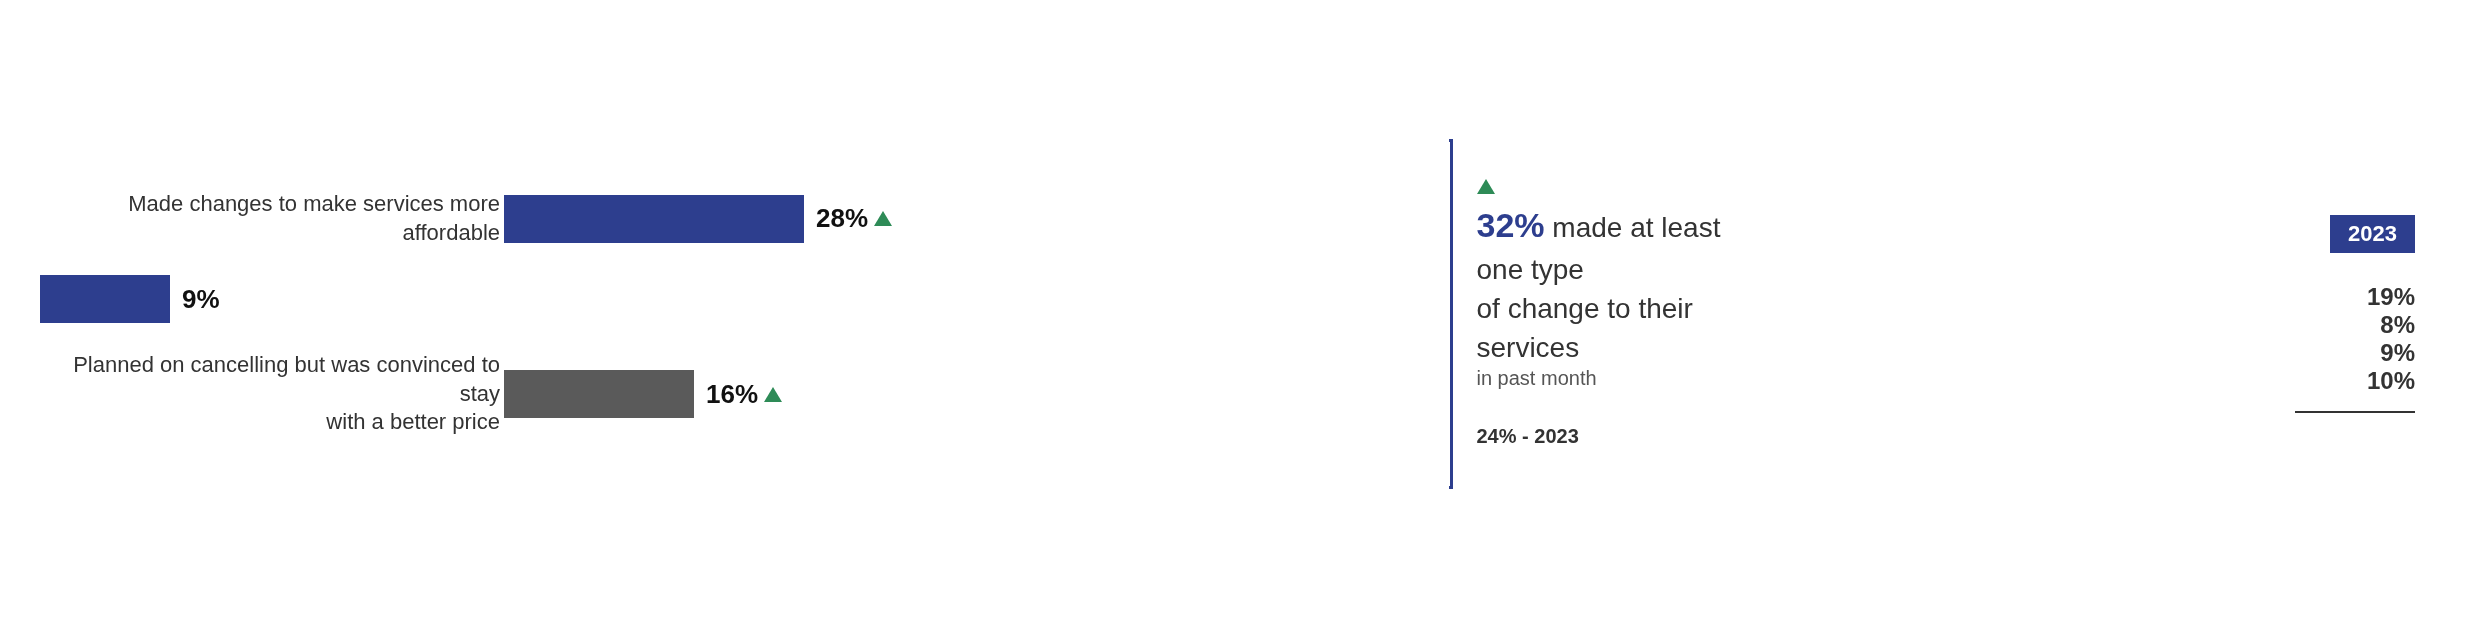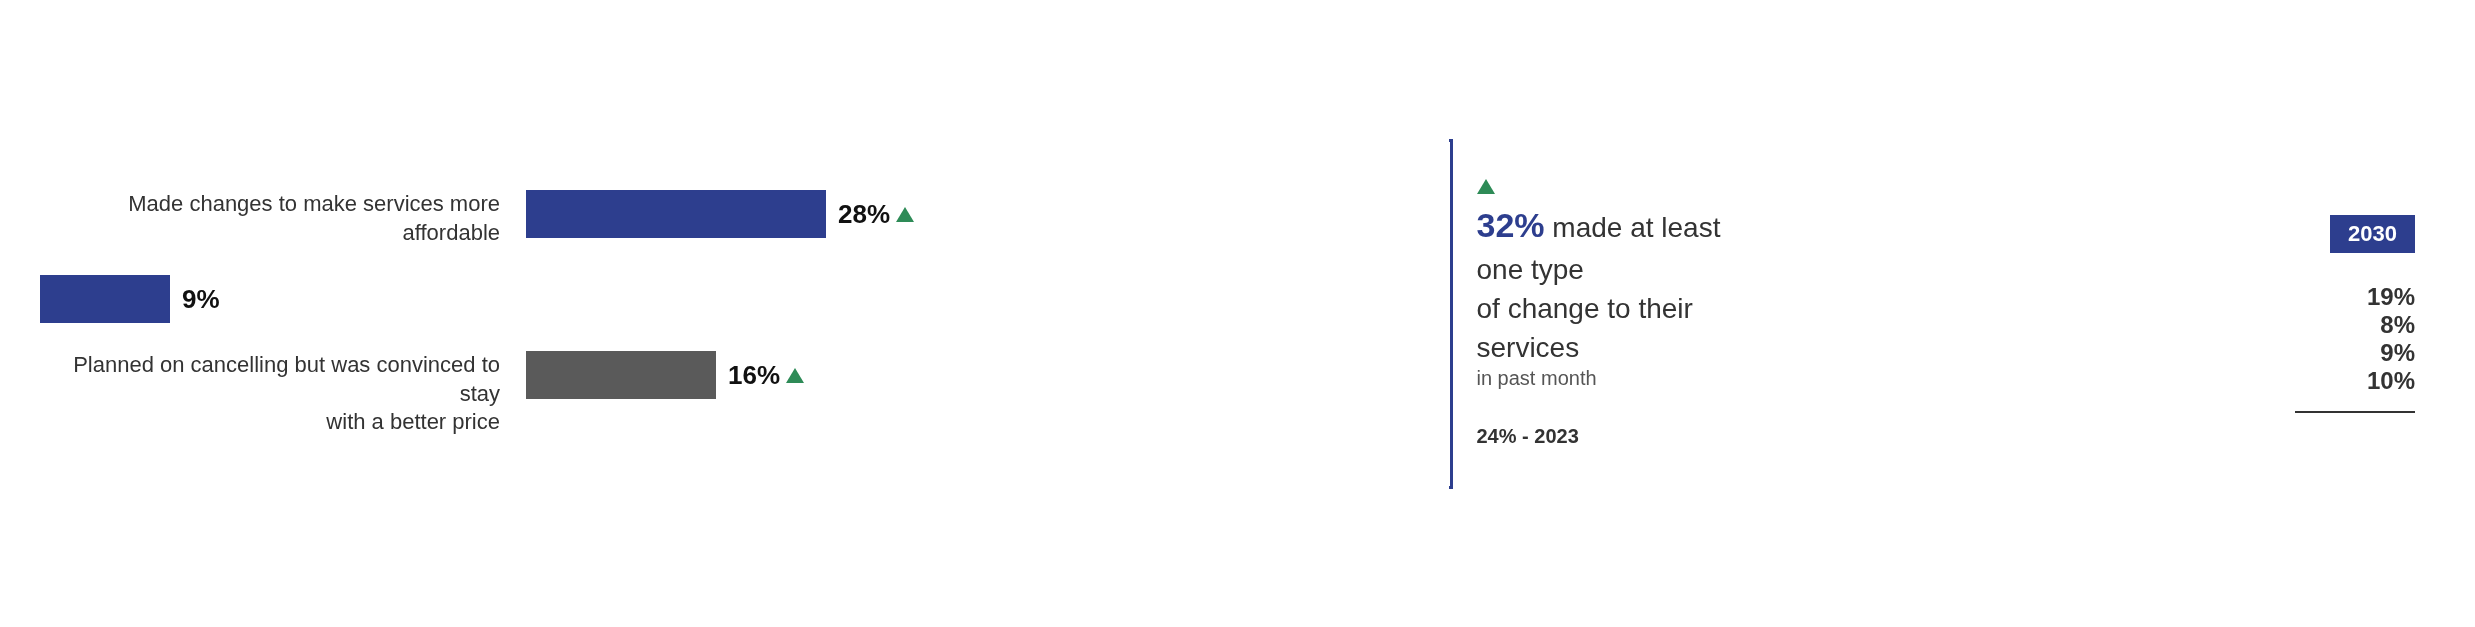--- a/index.html
+++ b/index.html
@@ -18,22 +18,22 @@
     .main-chart {
       display: flex;
       flex-direction: column;
       gap: 28px;
       flex: 0 0 auto;
       width: 870px;
     }
 
     .bar-row {
       display: flex;
-      align-items: flex-start;
-      gap: 26px;
+      align-items: center;
+      gap: 4px;
     }
 
     .bar-label {
       font-size: 22px;
       color: #333;
       text-align: right;
       flex: 0 0 460px;
       line-height: 1.3;
     }
 
@@ -204,21 +204,21 @@
         <span>made at least one type</span><br>
         <span>of change to their services</span>
       </span>
     </div>
     <div class="bracket-italic">in past month</div>
     <div class="bracket-sub">24% - 2023</div>
   </div>
 </div>
 
 <div class="right-section">
-  <div class="year-badge">2030</div>
+  <div class="year-badge">2023</div>
   <div class="right-values">
     <div class="right-value">19%</div>
     <div class="right-value">8%</div>
     <div class="right-value">9%</div>
     <div class="right-value">10%</div>
   </div>
   <div class="divider-line"></div>
 </div>
 
 </body></html>

